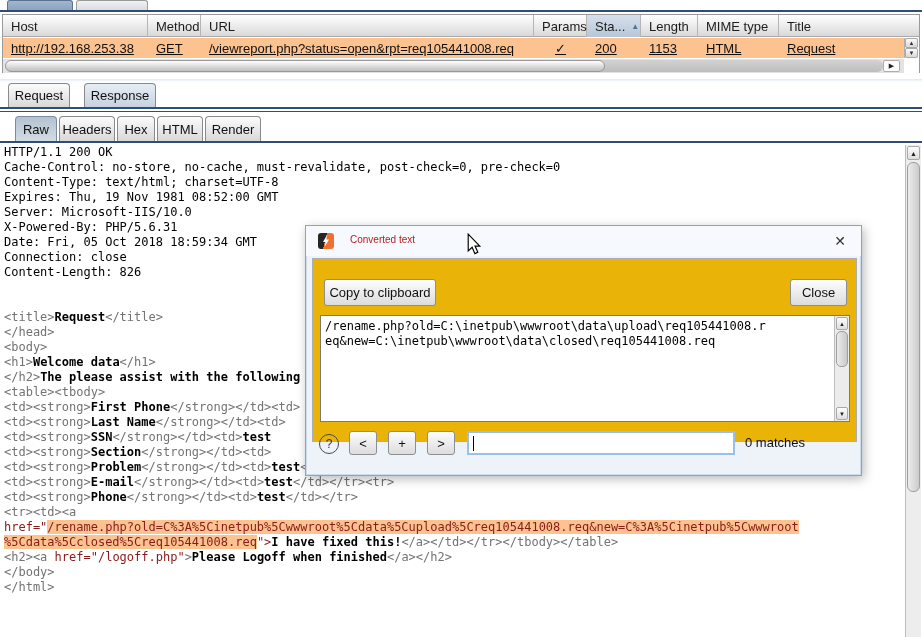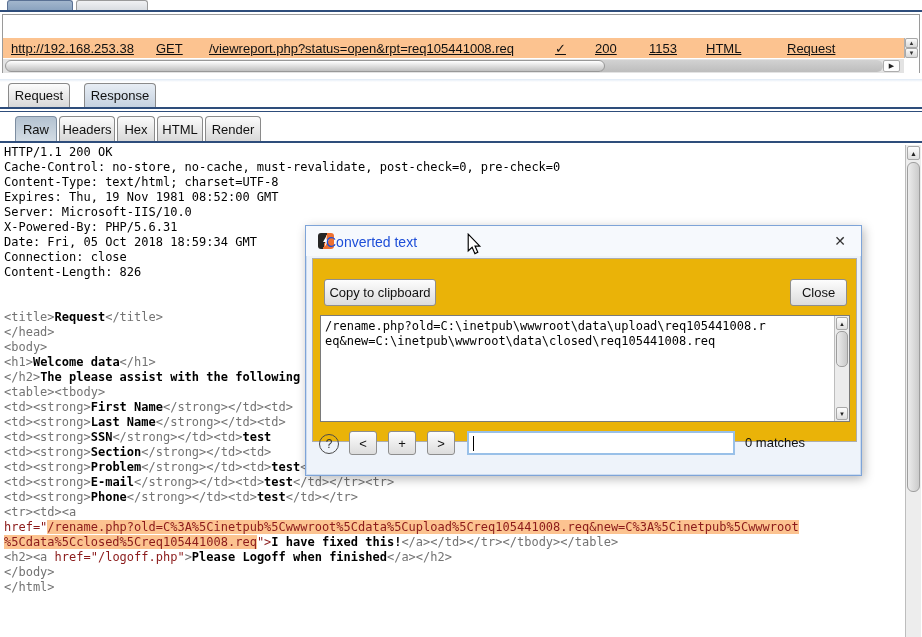--- a/index.html
+++ b/index.html
@@ -66,21 +66,21 @@
   .raw-vthumb { position:absolute; left:1px; top:17px; width:13px; height:330px; border-radius:6px;
                 background:linear-gradient(90deg,#ececec,#cbcbcb); border:1px solid #9e9e9e; }
 
   
   .dialog { position:absolute; left:305px; top:225px; width:557px; height:251px; background:#eef3fa;
             border:1px solid #7ea4d8; box-shadow:0 0 0 1px #ccdcf0 inset, 2px 3px 10px rgba(0,0,0,.28); z-index:10; }
   .dlg-titlebar { position:absolute; left:0; top:0; width:100%; height:30px; background:#f6f9fd; }
   .dlg-icon { position:absolute; left:12px; top:7px; width:16px; height:16px; border-radius:3px;
               background:linear-gradient(105deg,#262626 45%,#ee7132 45%); }
   .dlg-icon svg { position:absolute; left:4px; top:2px; }
-  .dlg-title { position:absolute; left:20px; top:8px; font-size:14px; color:#1d4ed8; }
+  .dlg-title { position:absolute; left:44px; top:8px; font-size:10px; color:#b91c1c; }
   .dlg-close { position:absolute; right:12px; top:6px; width:18px; height:18px; display:flex; align-items:center;
                justify-content:center; font-size:14px; color:#333; }
   .dlg-panel { position:absolute; left:6px; top:32px; width:545px; height:184px; background:#eab308; border:1px solid #adadad; }
   .btn { border:1px solid #8e8e8e; border-radius:3px; background:linear-gradient(#fdfdfd,#dcdcdc);
          font-family:"Liberation Sans",sans-serif; font-size:13px; color:#111; display:flex; align-items:center; justify-content:center; }
   .dlg-copy  { position:absolute; left:11px;  top:20px; width:112px; height:27px; }
   .dlg-closebtn { position:absolute; left:477px; top:20px; width:57px; height:27px; }
   .dlg-textarea { position:absolute; left:7px; top:56px; width:530px; height:107px; background:#fff; border:1px solid #7a7a7a; }
   .dlg-text { position:absolute; left:0; top:0; width:512px; padding:3px 0 0 4px; }
   .dlg-text .rline { padding-left:0; }
@@ -102,20 +102,33 @@
 </head>
 <body>
 
 <div id="root">
 
   <div class="topfrag1"></div>
   <div class="topfrag2"></div>
   <div class="navyline" style="top:10px;height:2px;"></div>
 
   <div class="msg-panel">
+    <div class="thead">
+      <div class="th c0">Host</div>
+      <div class="th c1">Method</div>
+      <div class="th c2">URL</div>
+      <div class="th c3">Params</div>
+      <div class="th c4">
+          <span>Sta...</span>
+          <span class="sort-arrow">▲</span>
+        </div>
+      <div class="th c5">Length</div>
+      <div class="th c6">MIME type</div>
+      <div class="th c7">Title</div>
+    </div>
     <div class="trow">
       <div class="td c0">http://192.168.253.38</div>
       <div class="td c1">GET</div>
       <div class="td c2">/viewreport.php?status=open&amp;rpt=req105441008.req</div>
       <div class="td c3">✓</div>
       <div class="td c4">200</div>
       <div class="td c5">1153</div>
       <div class="td c6">HTML</div>
       <div class="td c7">Request</div>
     </div>
@@ -156,21 +169,21 @@
         <div class="rline"><span class="p">Connection: close</span></div>
         <div class="rline"><span class="p">Content-Length: 826</span></div>
         <div class="rline">&nbsp;</div>
         <div class="rline">&nbsp;</div>
         <div class="rline"><span class="tag">&lt;title&gt;</span><span class="b">Request</span><span class="tag">&lt;/title&gt;</span></div>
         <div class="rline"><span class="tag">&lt;/head&gt;</span></div>
         <div class="rline"><span class="tag">&lt;body&gt;</span></div>
         <div class="rline"><span class="tag">&lt;h1&gt;</span><span class="b">Welcome data</span><span class="tag">&lt;/h1&gt;</span></div>
         <div class="rline"><span class="tag">&lt;/h2&gt;</span><span class="b">The please assist with the following</span></div>
         <div class="rline"><span class="tag">&lt;table&gt;&lt;tbody&gt;</span></div>
-        <div class="rline"><span class="tag">&lt;td&gt;&lt;strong&gt;</span><span class="b">First Name</span><span class="tag">&lt;/strong&gt;&lt;/td&gt;&lt;td&gt;</span></div>
+        <div class="rline"><span class="tag">&lt;td&gt;&lt;strong&gt;</span><span class="b">First Phone</span><span class="tag">&lt;/strong&gt;&lt;/td&gt;&lt;td&gt;</span></div>
         <div class="rline"><span class="tag">&lt;td&gt;&lt;strong&gt;</span><span class="b">Last Name</span><span class="tag">&lt;/strong&gt;&lt;/td&gt;&lt;td&gt;</span></div>
         <div class="rline"><span class="tag">&lt;td&gt;&lt;strong&gt;</span><span class="b">SSN</span><span class="tag">&lt;/strong&gt;&lt;/td&gt;&lt;td&gt;</span><span class="b">test</span></div>
         <div class="rline"><span class="tag">&lt;td&gt;&lt;strong&gt;</span><span class="b">Section</span><span class="tag">&lt;/strong&gt;&lt;/td&gt;&lt;td&gt;</span></div>
         <div class="rline"><span class="tag">&lt;td&gt;&lt;strong&gt;</span><span class="b">Problem</span><span class="tag">&lt;/strong&gt;&lt;/td&gt;&lt;td&gt;</span><span class="b">test</span><span class="tag">&lt;/td&gt;&lt;/tr&gt;&lt;tr&gt;</span></div>
         <div class="rline"><span class="tag">&lt;td&gt;&lt;strong&gt;</span><span class="b">E-mail</span><span class="tag">&lt;/strong&gt;&lt;/td&gt;&lt;td&gt;</span><span class="b">test</span><span class="tag">&lt;/td&gt;&lt;/tr&gt;&lt;tr&gt;</span></div>
         <div class="rline"><span class="tag">&lt;td&gt;&lt;strong&gt;</span><span class="b">Phone</span><span class="tag">&lt;/strong&gt;&lt;/td&gt;&lt;td&gt;</span><span class="b">test</span><span class="tag">&lt;/td&gt;&lt;/tr&gt;</span></div>
         <div class="rline"><span class="tag">&lt;tr&gt;&lt;td&gt;&lt;a</span></div>
         <div class="rline"><span class="attr">href="</span><span class="attr hl">/rename.php?old=C%3A%5Cinetpub%5Cwwwroot%5Cdata%5Cupload%5Creq105441008.req&amp;new=C%3A%5Cinetpub%5Cwwwroot</span></div>
         <div class="rline"><span class="attr hl">%5Cdata%5Cclosed%5Creq105441008.req</span><span class="attr">"&gt;</span><span class="b">I have fixed this!</span><span class="tag">&lt;/a&gt;&lt;/td&gt;&lt;/tr&gt;&lt;/tbody&gt;&lt;/table&gt;</span></div>
         <div class="rline"><span class="tag">&lt;h2&gt;&lt;a </span><span class="attr">href="/logoff.php"</span><span class="tag">&gt;</span><span class="b">Please Logoff when finished</span><span class="tag">&lt;/a&gt;&lt;/h2&gt;</span></div>

